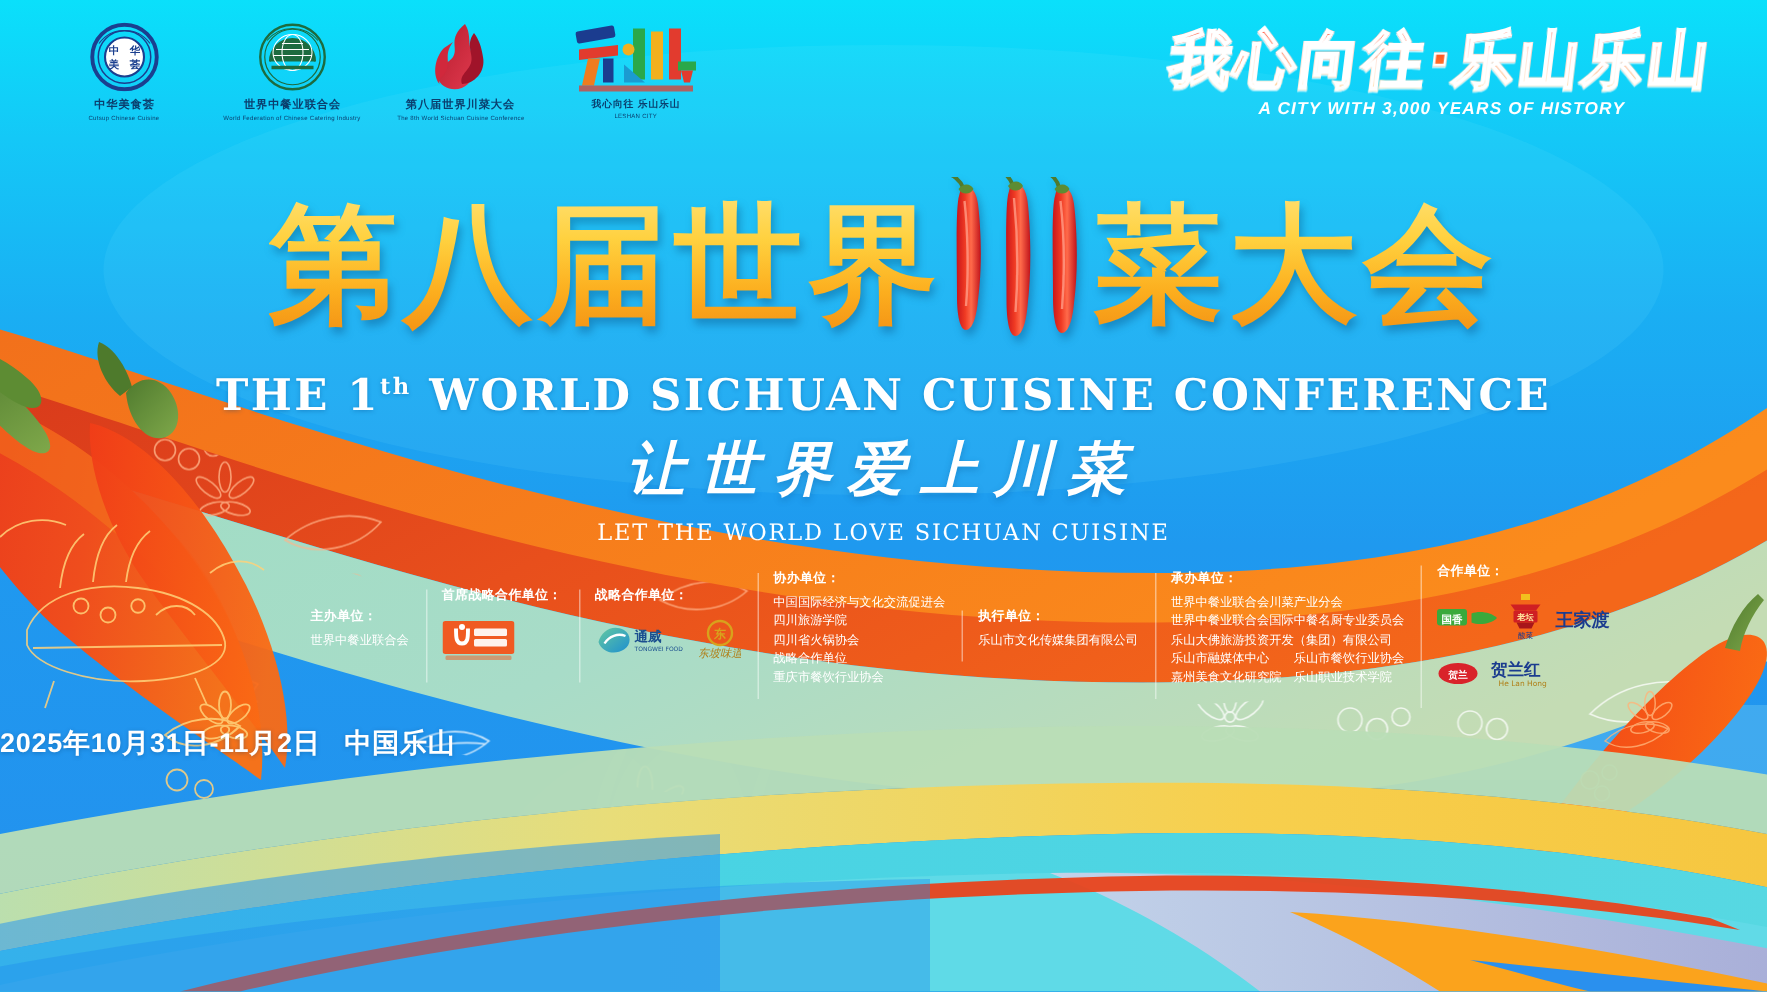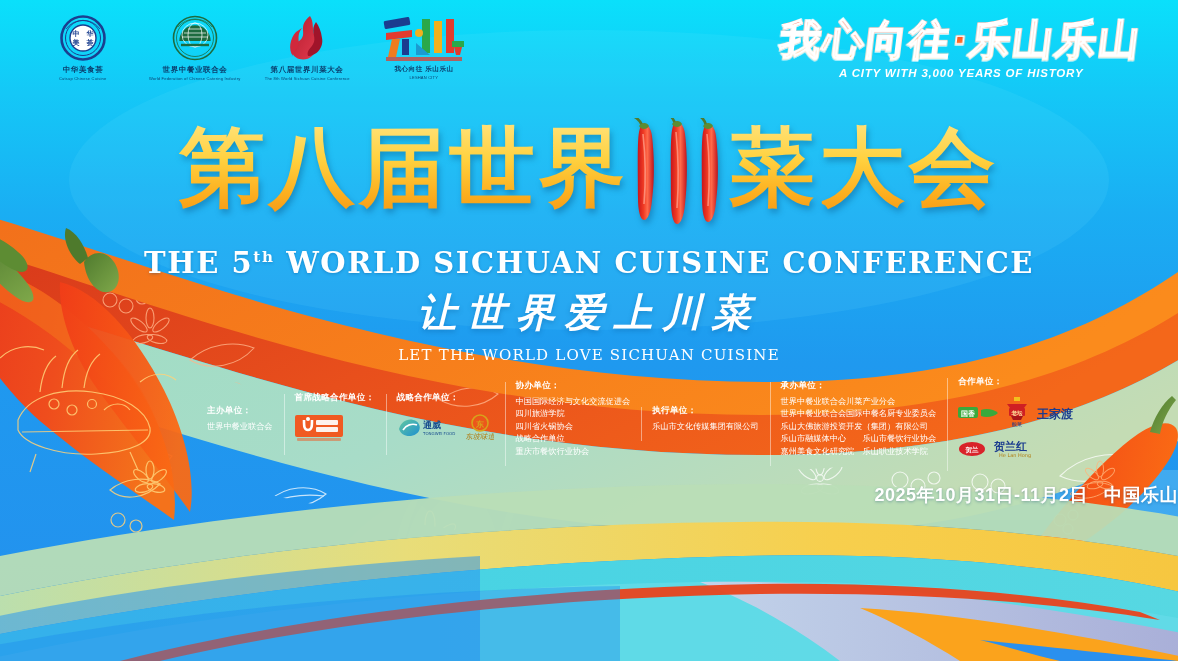--- a/index.html
+++ b/index.html
@@ -39,21 +39,21 @@
   #slogan .enline {
     margin-top:6px; font-size:11.5px; font-weight:bold; font-style:italic;
     color:#ffffff; letter-spacing:.8px;
   }
 
   
   #title {
     position:absolute; top:122px; left:0; width:100%; text-align:center; z-index:30;
   }
   #title .maincn {
-    display:inline-flex; align-items:flex-start; justify-content:center; gap:2px;
+    display:inline-flex; align-items:center; justify-content:center; gap:2px;
     font-family:"DejaVu Serif","Liberation Serif",serif; font-weight:bold;
     font-size:86px; line-height:1.05; letter-spacing:4px;
     background:linear-gradient(180deg,#ffe27a 0%, #ffd13f 34%, #fcae1e 66%, #f08a12 100%);
     -webkit-background-clip:text; background-clip:text; color:transparent;
     filter:drop-shadow(2px 4px 3px rgba(0,60,110,.35));
   }
   #title .chilislot { display:inline-block; width:96px; height:110px; position:relative; top:-4px; }
   #title .en8 {
     margin-top:14px; font-family:"DejaVu Serif","Liberation Serif",serif;
     font-weight:bold; font-size:29px; letter-spacing:1.6px; color:#ffffff;
@@ -83,21 +83,21 @@
     content:""; position:absolute; left:0; top:2px; bottom:-8px; width:1px;
     background:rgba(255,255,255,.45);
   }
   .spcol .hd { font-size:8.6px; font-weight:bold; color:#ffffff; letter-spacing:.3px; white-space:nowrap; margin-bottom:4px; }
   .spcol .ln { font-size:8.2px; color:#ffffff; line-height:1.52; white-space:nowrap; }
   .splogos { display:flex; align-items:center; gap:7px; margin-top:5px; }
   .splogos.wrap { flex-wrap:wrap; width:156px; row-gap:6px; }
 
   
   #dateline {
-    position:absolute; top:483px; left:0; width:100%; text-align:right; z-index:35;
+    position:absolute; top:483px; left:0; width:100%; text-align:left; z-index:35;
     font-size:18px; font-weight:bold; color:#ffffff; letter-spacing:.5px;
     text-shadow:0 1px 3px rgba(0,60,110,.35);
   }
   #dateline .sep { display:inline-block; width:16px; }
 </style>
 </head>
 <body>
 
 <div id="poster">
 
@@ -491,21 +491,21 @@
             <path d="M10,4 C16,2 20,8 21,16 C23,32 24,60 21,82 C20,94 17,102 13,102 C9,102 7,92 7,78 C7,54 6,22 8,12 Z" fill="url(#cp1)"></path>
             <path d="M12,14 C14,32 15,60 13,86" stroke="#ff9b86" stroke-width="1.6" fill="none" opacity=".8"></path>
             <path d="M11,5 C10,0 6,-4 2,-5" stroke="#4f7a2e" stroke-width="2.6" fill="none"></path>
             <path d="M8,6 C11,2 16,2 18,6 C16,10 10,10 8,6 Z" fill="#5d8c33"></path>
           </g>
         </svg>
       </span>
       <span>菜大会</span>
     </div>
     <div class="en8">
-      <span>THE 5</span><sup>th</sup><span> WORLD SICHUAN CUISINE CONFERENCE</span>
+      <span>THE 1</span><sup>th</sup><span> WORLD SICHUAN CUISINE CONFERENCE</span>
     </div>
   </div>
 
   <div id="subslogan">
     <div class="cn">让世界爱上川菜</div>
     <div class="en">LET THE WORLD LOVE SICHUAN CUISINE</div>
   </div>
 
   <div id="sponsors">
 

